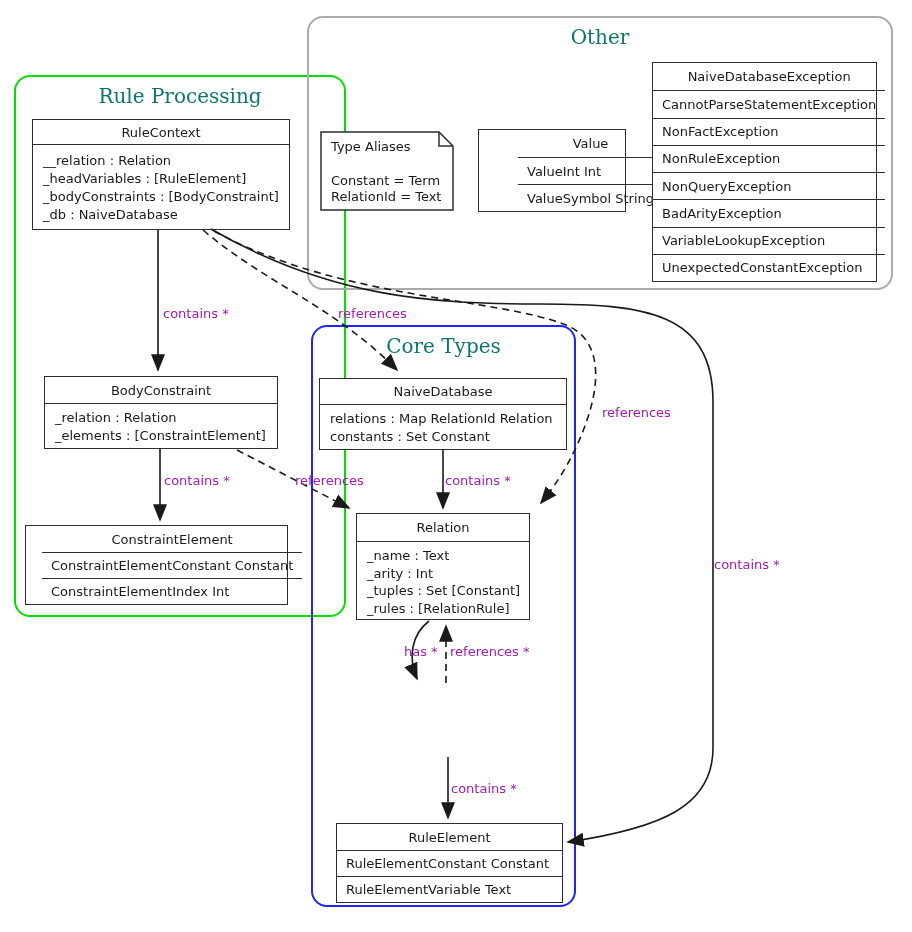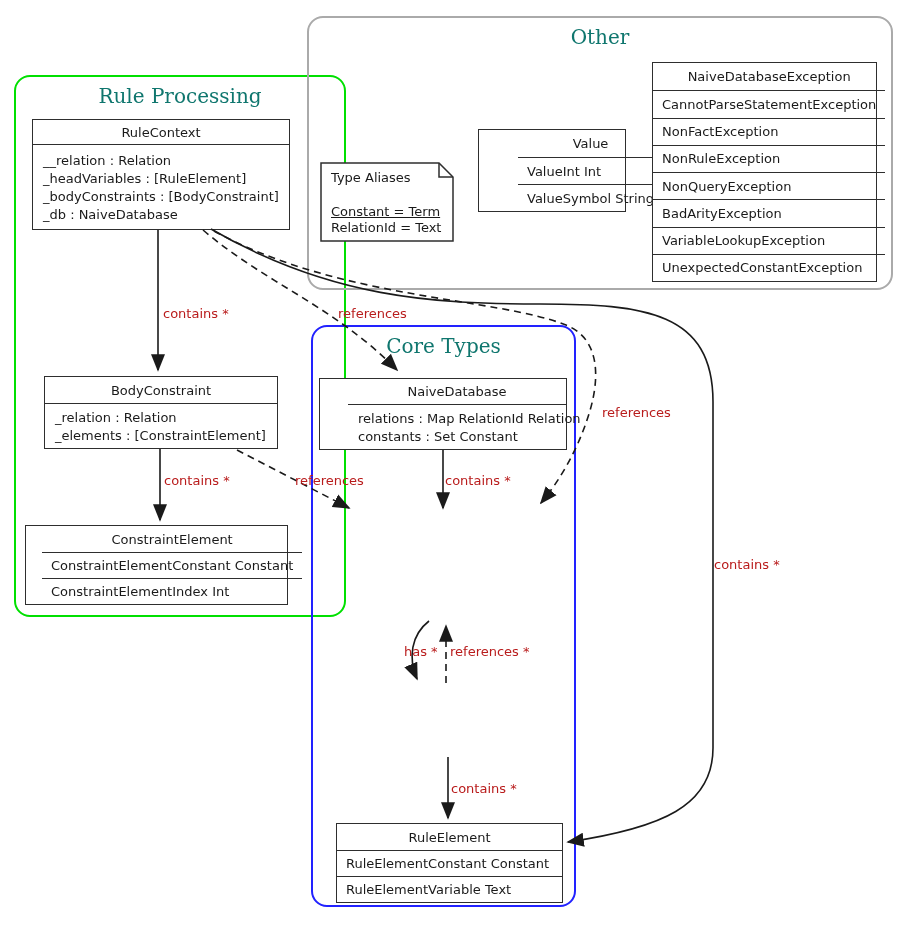--- a/index.html
+++ b/index.html
@@ -22,48 +22,48 @@
   }
   .cbox .fields { padding:6px 10px; box-sizing:border-box; }
   .cbox .fields div { line-height:18px; white-space:pre; }
   .rowgrid { display:grid; }
   .rowgrid .row {
     display:flex; align-items:center; padding:0 9px;
     border-top:1.5px solid #2e2e2e; box-sizing:border-box; white-space:pre;
   }
   .rowgrid .row:first-child { border-top:none; }
   .rowgrid .row.hdr-row { justify-content:center; padding:0 4px; }
-  .edge-label { position:absolute; font-size:13px; color:#b91c1c; white-space:pre; }
+  .edge-label { position:absolute; font-size:13px; color:#a21caf; white-space:pre; }
   .note-text { position:absolute; font-size:13px; white-space:pre; }
   svg.overlay { position:absolute; left:0; top:0; pointer-events:none; }
 </style>
 </head>
 <body>
 
 <div class="canvas">
 
   <div class="group" style="left:14px; top:75px; width:332px; height:542px; border:2px solid #00e000;">
     <div class="group-title">Rule Processing</div>
   </div>
 
   <div class="group" style="left:307px; top:16px; width:586px; height:274px; border:2px solid #aaaaaa;">
     <div class="group-title">Other</div>
   </div>
 
   <div class="group" style="left:311px; top:325px; width:265px; height:582px; border:2px solid #2222ff;">
     <div class="group-title">Core Types</div>
   </div>
 
-  <div style="position:absolute; left:320px; top:131px; width:134px; height:80px;margin-top:31px;">
+  <div style="position:absolute; left:320px; top:131px; width:134px; height:80px;">
     <svg width="134" height="80" viewBox="0 0 134 80">
       <polygon points="1,1 119,1 133,15 133,79 1,79" fill="#ffffff" stroke="#2e2e2e" stroke-width="1.5"></polygon>
       <polyline points="119,1 119,15 133,15" fill="none" stroke="#2e2e2e" stroke-width="1.5"></polyline>
     </svg>
     <div class="note-text" style="left:11px; top:8px;">Type Aliases</div>
-    <div class="note-text" style="left:11px; top:42px;text-decoration:underline;">Constant = Term</div>
+    <div class="note-text" style="left:11px; top:42px;">Constant = Term</div>
     <div class="note-text" style="left:11px; top:58px;">RelationId = Text</div>
   </div>
 
   <div class="cbox" style="left:32px; top:119px; width:258px; height:111px;">
     <div class="hdr" style="height:25px;">RuleContext</div>
     <div class="fields" style="padding-top:7px;">
       <div>__relation : Relation</div>
       <div>_headVariables : [RuleElement]</div>
       <div>_bodyConstraints : [BodyConstraint]</div>
       <div>_db : NaiveDatabase</div>
@@ -77,28 +77,37 @@
       <div>_elements : [ConstraintElement]</div>
     </div>
   </div>
 
   <div class="cbox rowgrid" style="left:25px; top:525px; width:263px; height:80px; grid-template-rows:repeat(3,1fr);padding-left:16px;">
     <div class="row hdr-row">ConstraintElement</div>
     <div class="row">ConstraintElementConstant Constant</div>
     <div class="row">ConstraintElementIndex Int</div>
   </div>
 
-  <div class="cbox" style="left:319px; top:378px; width:248px; height:72px;padding-left:28px;">
+  <div class="cbox" style="left:319px; top:378px; width:248px; height:72px;">
     <div class="hdr" style="height:26px;">NaiveDatabase</div>
     <div class="fields" style="padding-top:5px; line-height:17px;">
       <div>relations : Map RelationId Relation</div>
       <div>constants : Set Constant</div>
     </div>
   </div>
 
+  <div class="cbox" style="left:356px; top:513px; width:174px; height:107px;">
+    <div class="hdr" style="height:28px;">Relation</div>
+    <div class="fields" style="padding-top:5px;">
+      <div style="line-height:17.5px">_name : Text</div>
+      <div style="line-height:17.5px">_arity : Int</div>
+      <div style="line-height:17.5px">_tuples : Set [Constant]</div>
+      <div style="line-height:17.5px">_rules : [RelationRule]</div>
+    </div>
+  </div>
 
 
   <div class="cbox rowgrid" style="left:336px; top:823px; width:227px; height:80px; grid-template-rows:repeat(3,1fr);">
     <div class="row hdr-row">RuleElement</div>
     <div class="row">RuleElementConstant Constant</div>
     <div class="row">RuleElementVariable Text</div>
   </div>
 
   <div class="cbox rowgrid" style="left:478px; top:129px; width:148px; height:83px; grid-template-rows:repeat(3,1fr);padding-left:39px;">
     <div class="row hdr-row">Value</div>

